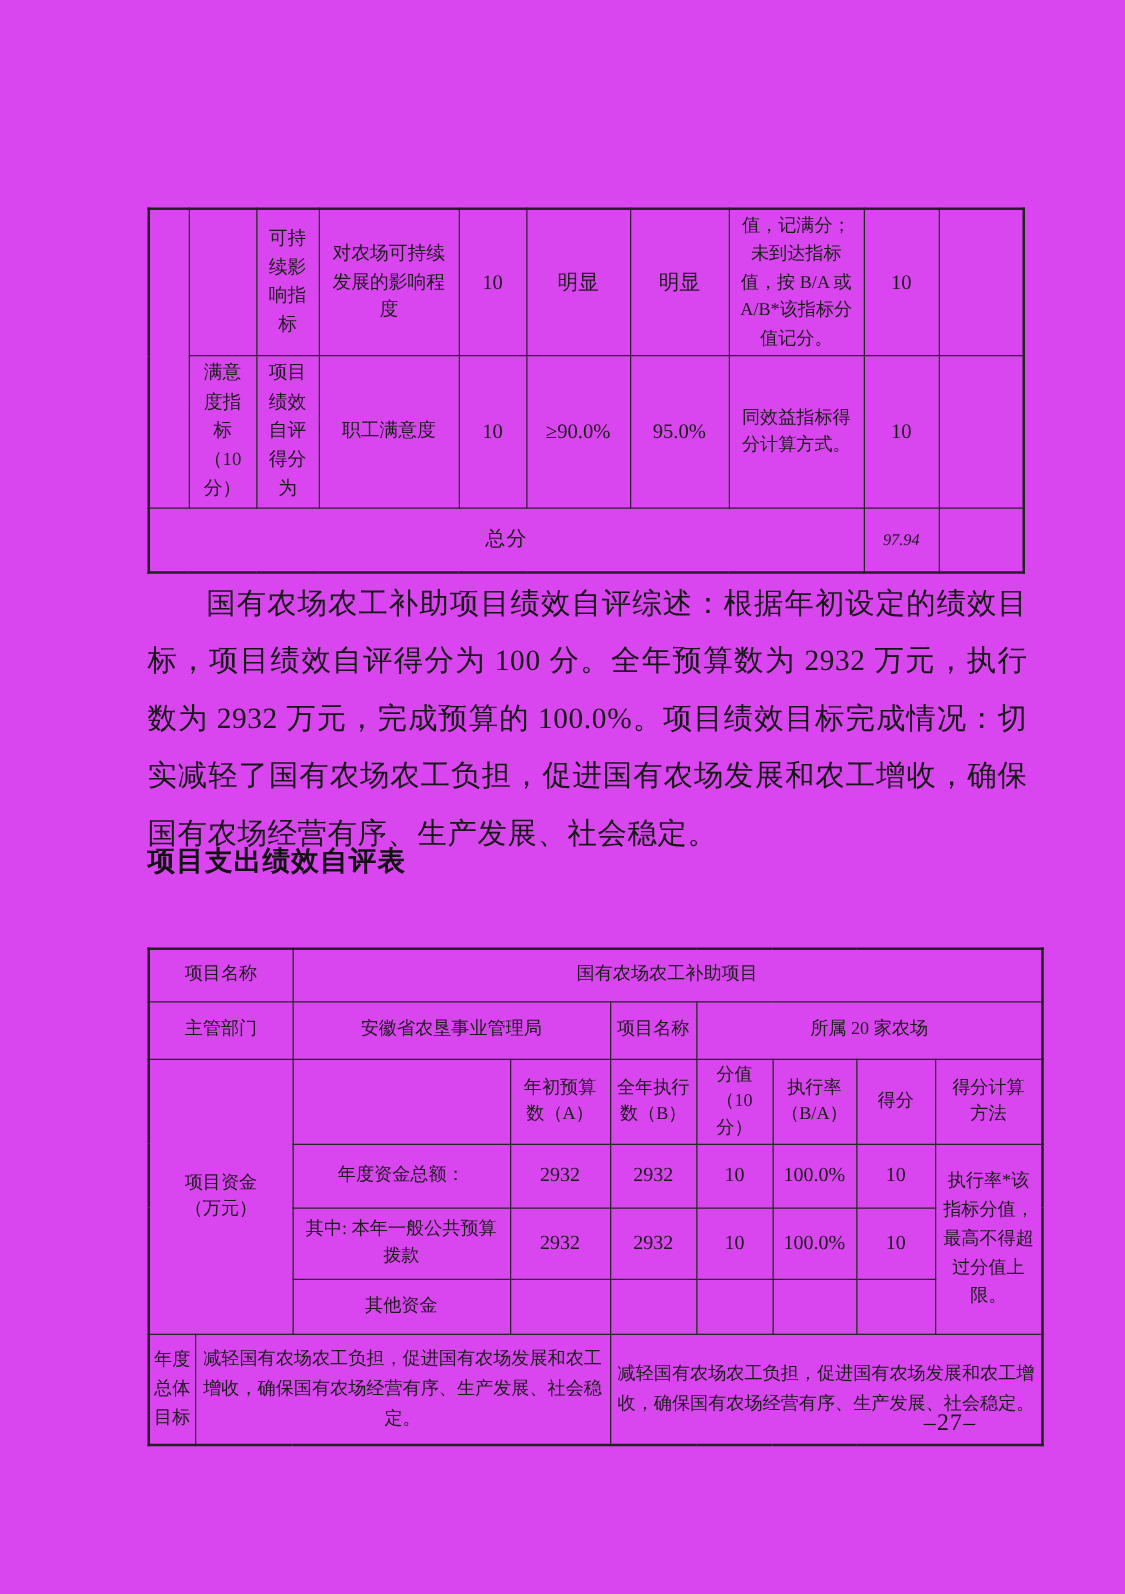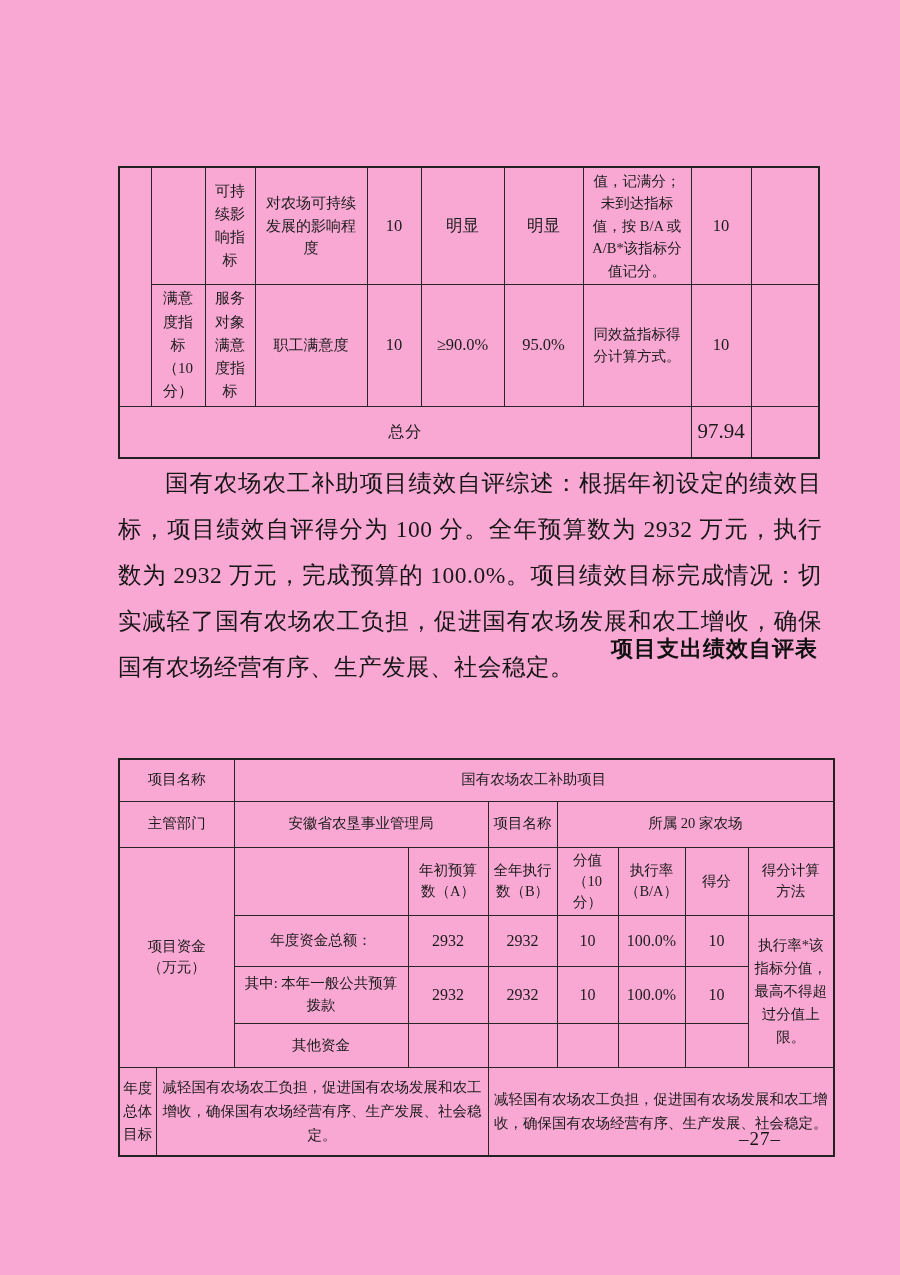--- a/index.html
+++ b/index.html
@@ -6,21 +6,21 @@
   html, body { width: 900px; }
   body {
     font-family: "Liberation Serif", "DejaVu Serif", serif;
     color: #1b1b1b;
     background: #ffffff;
   }
   .page {
     position: relative;
     width: 900px;
     height: 1275px;
-    background: #f9a8d4;
+    background: #d946ef;
     overflow: hidden;
   }
   table {
     border-collapse: collapse;
     table-layout: fixed;
     position: absolute;
   }
   td {
     border: 1.5px solid #262626;
     text-align: center;
@@ -33,37 +33,37 @@
   
   .t1 { left: 118px; top: 166px; width: 700px; border: 2.2px solid #222; }
   .t1 tr.r1 { height: 96px; }
   .t1 tr.r2 { height: 110px; padding-left: 32px; }
   .t1 tr.r3 { height: 52px; }
   .t1 td.vcell  { padding: 2px 9px; line-height: 1.55; }
   .t1 td.name   { padding: 2px 4px; }
   .t1 td.num    { font-size: 16.5px; }
   .t1 td.rule   { font-size: 14.5px; padding: 2px 3px; line-height: 1.55; }
   .t1 td.total-label { font-size: 16px; letter-spacing: 1px; }
-  .t1 td.score-big { font-size: 21px; }
+  .t1 td.score-big { font-size: 13px; font-style: italic; }
   
   .summary {
     position: absolute;
     left: 118px; top: 460px; width: 704px;
     font-size: 23.5px;
     line-height: 46px;
     letter-spacing: 0.5px;
     text-align: justify;
     text-indent: 2em;
     color: #161616;
   }
   
   .form-title {
     position: absolute;
-    left: 118px; top: 634px; width: 700px;
-    text-align: right;
+    left: 118px; top: 674px; width: 700px;
+    text-align: left;
     font-family: "Liberation Sans", "DejaVu Sans", sans-serif;
     font-weight: bold;
     font-size: 22px;
     letter-spacing: 1px;
     color: #111;
   }
   .form-subtitle {
     position: absolute;
     left: 118px; top: 711px; width: 700px;
     text-align: center;
@@ -122,21 +122,21 @@
         <td class="name">对农场可持续发展的影响程度</td>
         <td class="num">10</td>
         <td class="num">明显</td>
         <td class="num">明显</td>
         <td class="rule">值，记满分；未到达指标值，按 B/A 或 A/B*该指标分值记分。</td>
         <td class="num">10</td>
         <td></td>
       </tr>
       <tr class="r2">
         <td class="vcell">满意度指标（10分）</td>
-        <td class="vcell">服务对象满意度指标</td>
+        <td class="vcell">项目绩效自评得分为</td>
         <td class="name">职工满意度</td>
         <td class="num">10</td>
         <td class="num">≥90.0%</td>
         <td class="num">95.0%</td>
         <td class="rule">同效益指标得分计算方式。</td>
         <td class="num">10</td>
         <td></td>
       </tr>
       <tr class="r3">
         <td colspan="8" class="total-label">总分</td>

